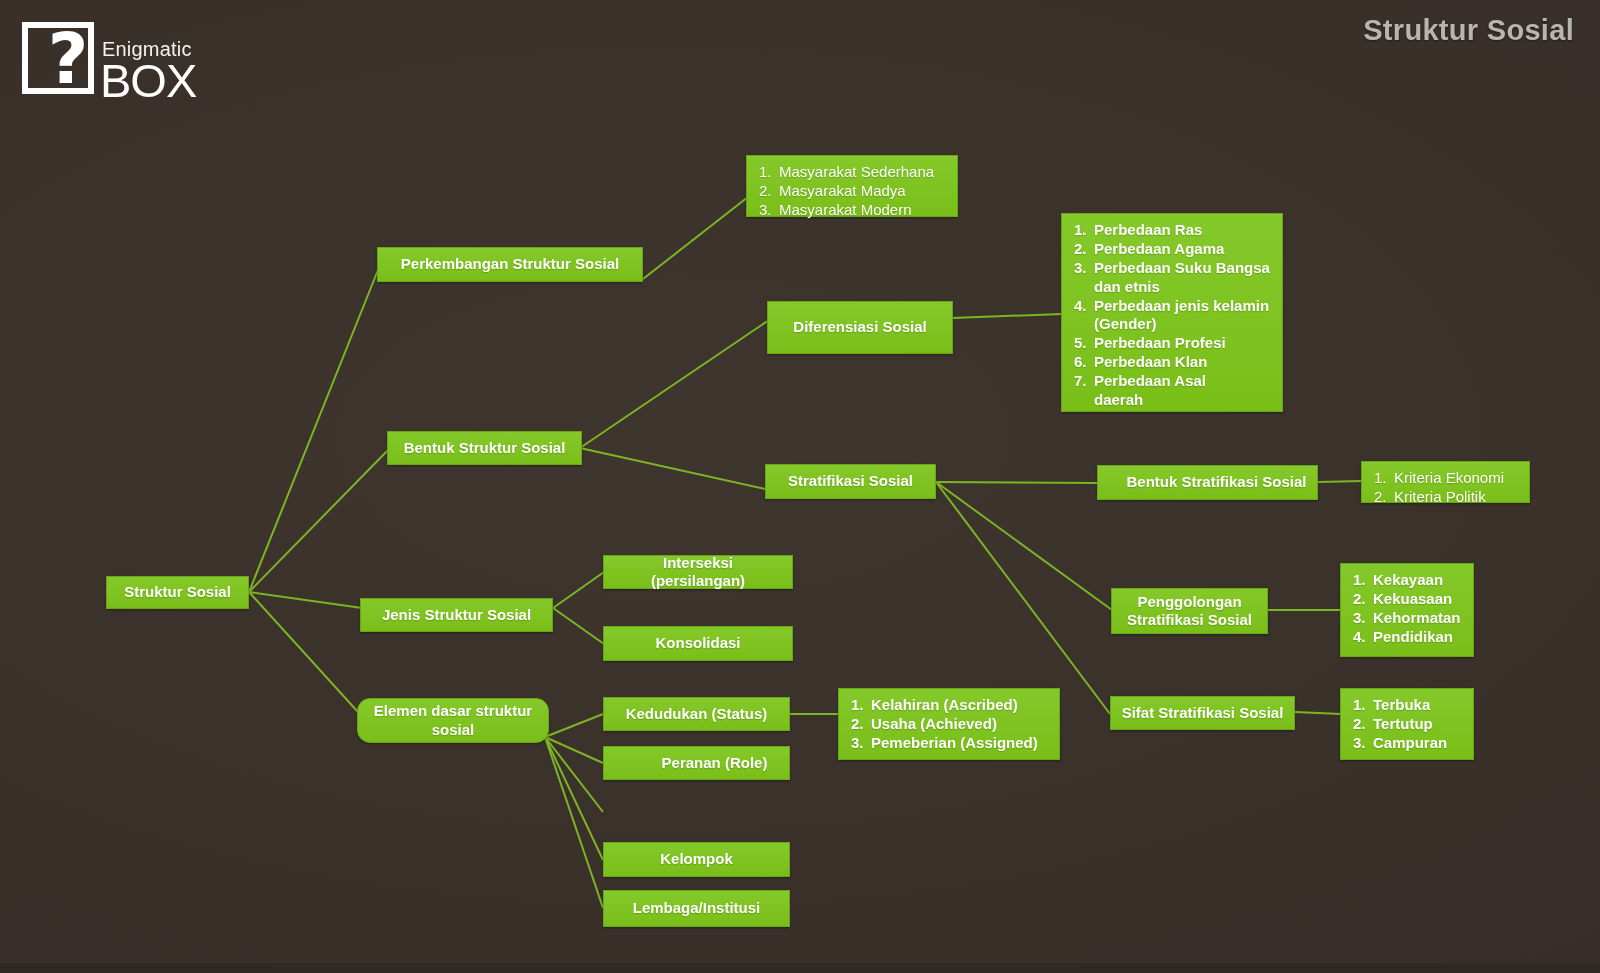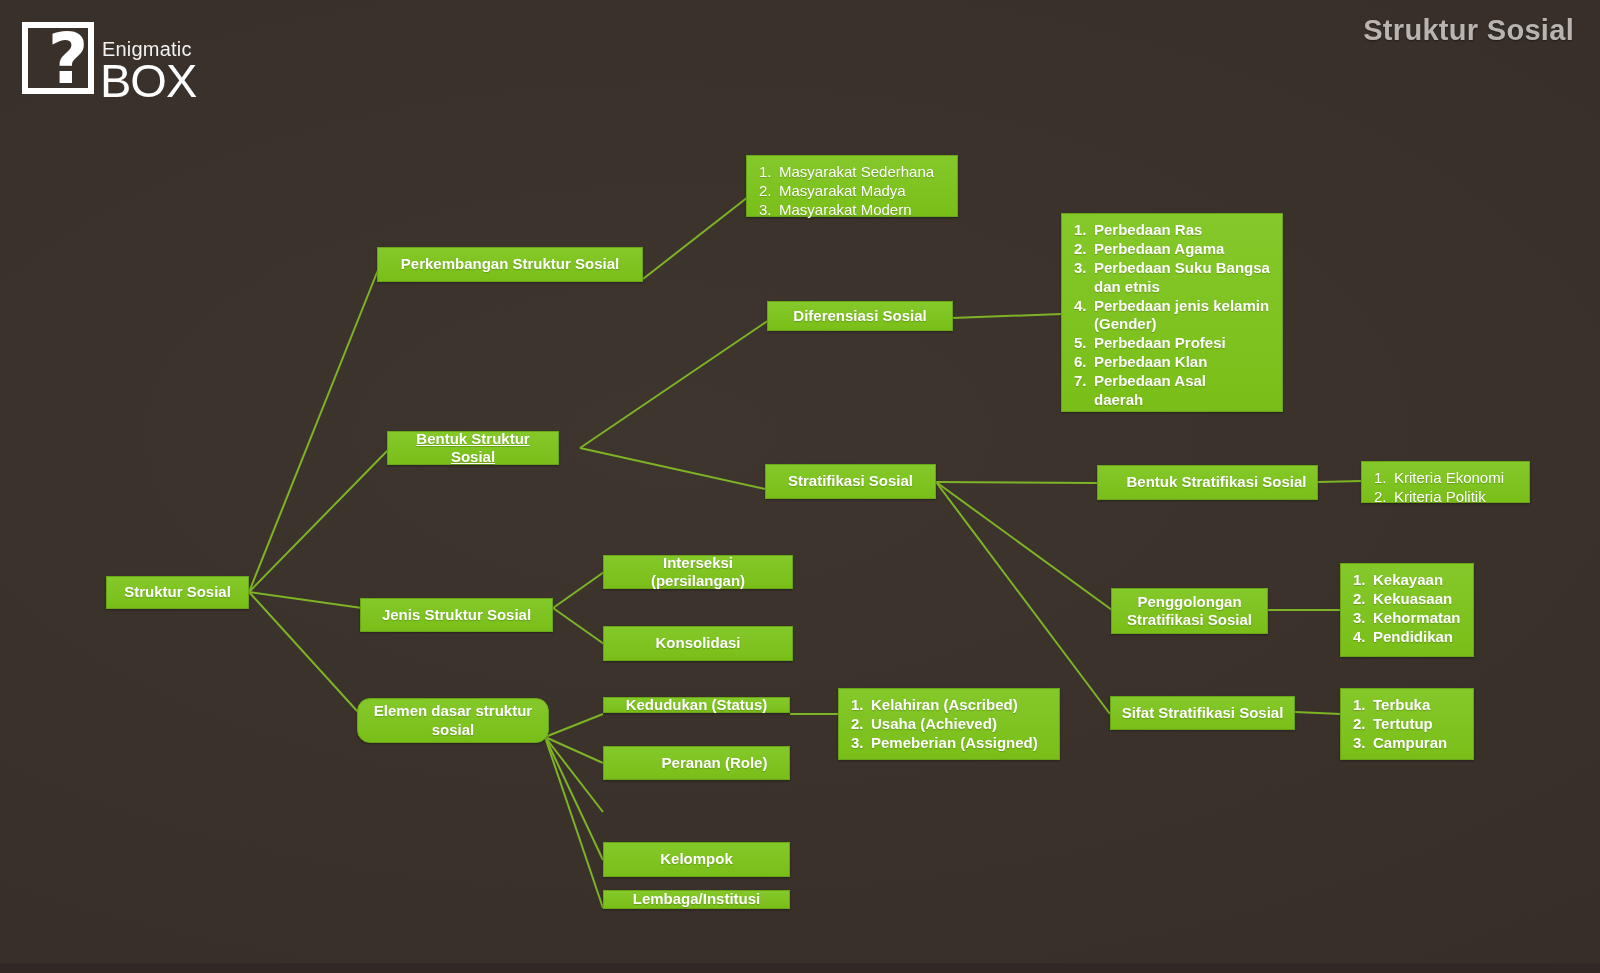--- a/index.html
+++ b/index.html
@@ -213,25 +213,25 @@
   </div>
 
   <div class="node list thin" style="left:746px; top:155px; width:212px; height:62px;">
     <ol>
       <li><span class="num">1.</span><span>Masyarakat Sederhana</span></li>
       <li><span class="num">2.</span><span>Masyarakat Madya</span></li>
       <li><span class="num">3.</span><span>Masyarakat Modern</span></li>
     </ol>
   </div>
 
-  <div class="node center" style="left:387px; top:431px; width:172px; height:34px;text-decoration:underline;">
+  <div class="node center" style="left:387px; top:431px; width:195px; height:34px;">
     <span class="txt">Bentuk Struktur Sosial</span>
   </div>
 
-  <div class="node center" style="left:767px; top:301px; width:186px; height:30px;">
+  <div class="node center" style="left:767px; top:301px; width:186px; height:53px;">
     <span class="txt">Diferensiasi Sosial</span>
   </div>
 
   <div class="node list" style="left:1061px; top:213px; width:222px; height:199px;">
     <ol>
       <li><span class="num">1.</span><span>Perbedaan Ras</span></li>
       <li><span class="num">2.</span><span>Perbedaan Agama</span></li>
       <li><span class="num">3.</span><span>Perbedaan Suku Bangsa
 dan etnis</span></li>
       <li><span class="num">4.</span><span>Perbedaan jenis kelamin
@@ -294,38 +294,38 @@
 
   <div class="node center" style="left:603px; top:626px; width:190px; height:35px;">
     <span class="txt">Konsolidasi</span>
   </div>
 
   <div class="node center" style="left:357px; top:698px; width:192px; height:45px;border-radius:13px;">
     <span class="txt">Elemen dasar struktur
 sosial</span>
   </div>
 
-  <div class="node left" style="left:603px; top:697px; width:187px; height:16px;">
+  <div class="node left" style="left:603px; top:697px; width:187px; height:34px;">
     <span class="txt">Kedudukan (Status)</span>
   </div>
 
   <div class="node list" style="left:838px; top:688px; width:222px; height:72px;">
     <ol>
       <li><span class="num">1.</span><span>Kelahiran (Ascribed)</span></li>
       <li><span class="num">2.</span><span>Usaha (Achieved)</span></li>
       <li><span class="num">3.</span><span>Pemeberian (Assigned)</span></li>
     </ol>
   </div>
 
   <div class="node left" style="left:603px; top:746px; width:187px; height:34px;padding-left:46px;">
     <span class="txt">Peranan (Role)</span>
   </div>
 
 
   <div class="node left" style="left:603px; top:842px; width:187px; height:35px;">
     <span class="txt">Kelompok</span>
   </div>
 
-  <div class="node left" style="left:603px; top:890px; width:187px; height:19px;">
+  <div class="node left" style="left:603px; top:890px; width:187px; height:37px;">
     <span class="txt">Lembaga/Institusi</span>
   </div>
 
 </div>
 
 </body></html>

